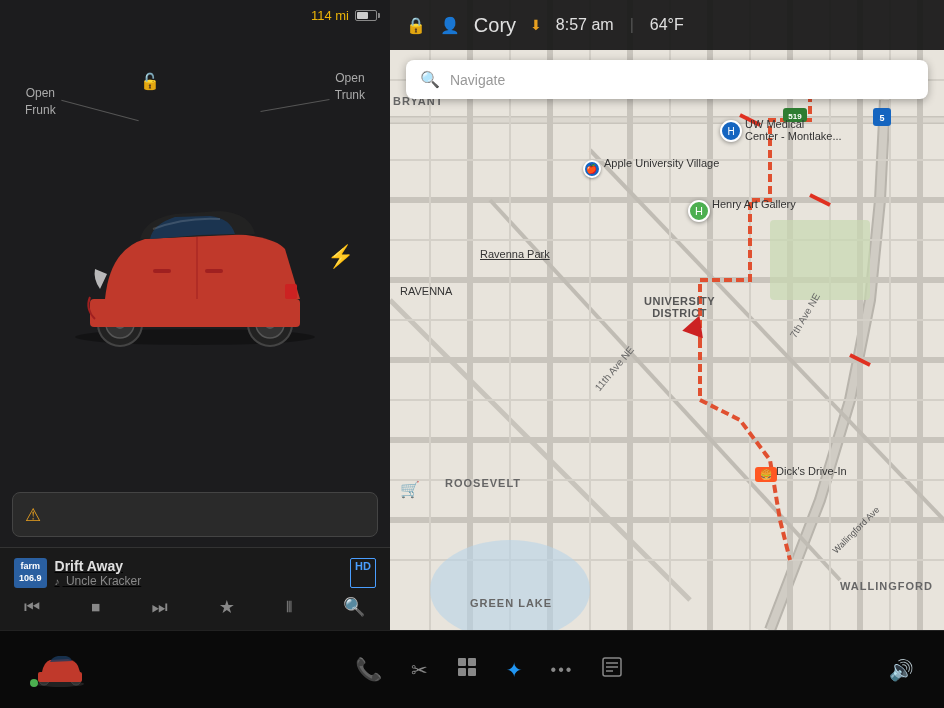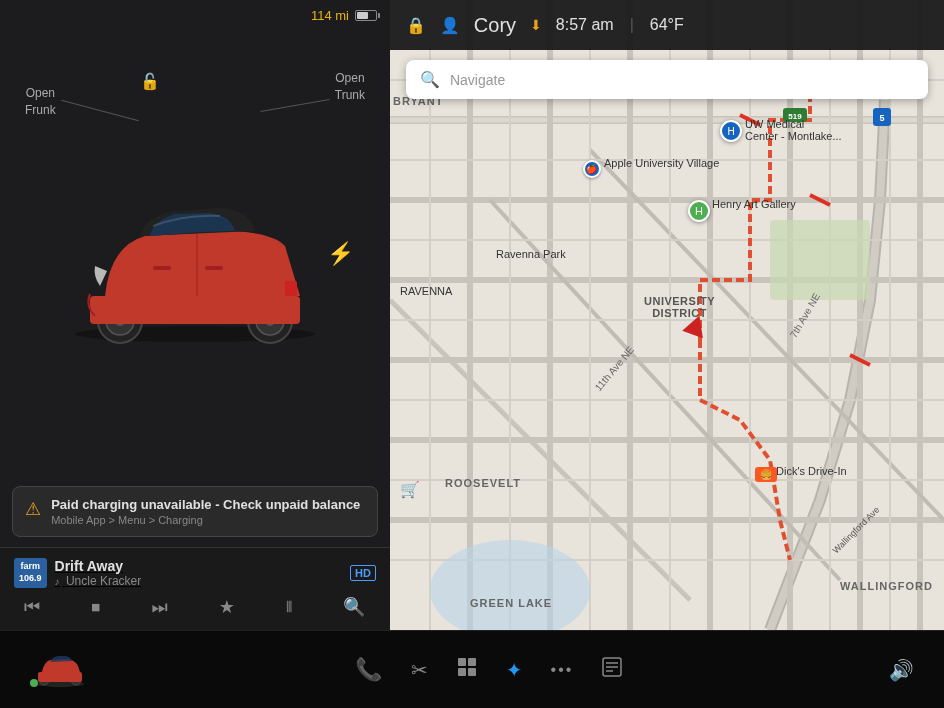--- a/index.html
+++ b/index.html
@@ -127,21 +127,20 @@
       background: #1a1a1a;
       border-top: 1px solid #333;
       padding: 10px 14px;
       display: flex;
       flex-direction: column;
       gap: 6px;
     }
 
     .music-info-row {
       display: flex;
-      align-items: center;
       justify-content: space-between;
     }
 
     .music-station {
       display: flex;
       align-items: center;
       gap: 8px;
     }
 
     .music-titles {
@@ -437,24 +436,20 @@
 
           <path d="M108,40 Q140,28 175,30" stroke="rgba(255,255,255,0.15)" stroke-width="2" fill="none"></path>
         </svg>
         
         <div style="position:absolute;top:55px;right:-10px;color:#e8c050;font-size:22px;font-weight:bold;">⚡</div>
       </div>
     </div>
 
     <div class="warning-bar">
       <span class="warning-icon">⚠</span>
-      <div class="warning-content">
-        <div class="warning-title">Paid charging unavailable - Check unpaid balance</div>
-        <div class="warning-subtitle">Mobile App &gt; Menu &gt; Charging</div>
-      </div>
     </div>
 
     <div class="music-player">
       <div class="music-info-row">
         <div class="music-station">
 
           <div style="background:#2a5fa0;color:white;padding:3px 5px;border-radius:3px;font-size:9px;font-weight:700;line-height:1.3;text-align:center;">
             <div>farm</div>
             <div>106.9</div>
           </div>
@@ -576,21 +571,21 @@
       <div style="position:absolute;top:160px;left:193px;">
         <div style="width:18px;height:18px;background:#1565c0;border-radius:50%;border:2px solid white;display:flex;align-items:center;justify-content:center;color:white;font-size:9px;box-shadow:0 1px 3px rgba(0,0,0,0.4);">🍎</div>
       </div>
       <div style="position:absolute;top:157px;left:214px;" class="map-label">Apple University Village</div>
 
       <div style="position:absolute;top:200px;left:298px;">
         <div class="map-marker-green">H</div>
       </div>
       <div style="position:absolute;top:198px;left:322px;" class="map-label">Henry Art Gallery</div>
 
-      <div style="position:absolute;top:248px;left:106px;" class="map-label">Ravenna Park</div>
+      <div style="position:absolute;top:248px;left:90px;text-decoration:underline;" class="map-label">Ravenna Park</div>
 
       <div style="position:absolute;top:285px;left:10px;" class="map-label">RAVENNA</div>
 
       <div style="position:absolute;top:295px;left:254px;color:#555;font-size:11px;font-weight:600;text-align:center;letter-spacing:0.5px;" class="map-label">UNIVERSITY<br>DISTRICT</div>
 
       <div style="position:absolute;top:310px;left:390px;color:#666;font-size:10px;transform:rotate(-60deg);white-space:nowrap;">7th Ave NE</div>
 
       <div style="position:absolute;top:363px;left:197px;color:#666;font-size:10px;transform:rotate(-50deg);white-space:nowrap;">11th Ave NE</div>
 
       <div style="position:absolute;top:467px;left:365px;">

